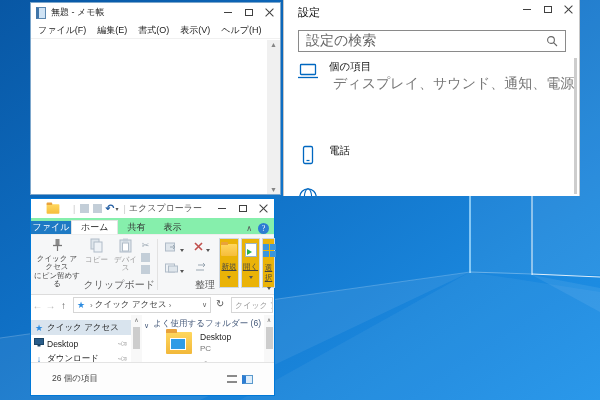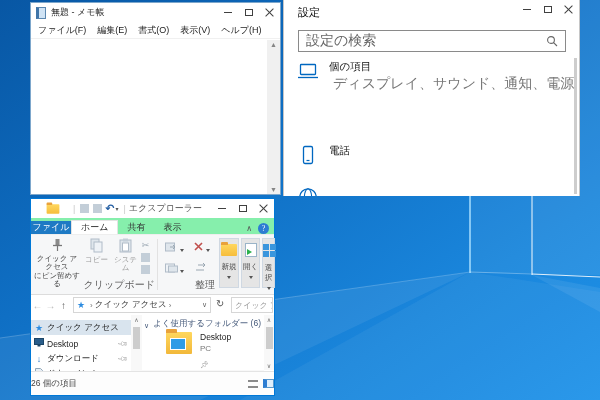--- a/index.html
+++ b/index.html
@@ -63,22 +63,22 @@
   .collapse { color:#555; font-size:8px; }
   .help { width:11px; height:11px; border-radius:50%; background:#2d7dd2; color:#fff;
     font-size:8px; display:flex; align-items:center; justify-content:center; }
 
   .ex-ribbon { position:absolute; left:0; top:36px; right:0; height:60px;
     background:#f6f7f8; border-bottom:1px solid #dcdcdc; font-size:7.5px; }
   .rb-big { position:absolute; top:3px; text-align:center; color:#444; line-height:8.5px; }
   .rb-disabled { color:#9a9a9a; }
   .rb-glabel { position:absolute; bottom:2px; text-align:right; color:#5d5d5d; font-size:10px; }
   .rb-vsep { position:absolute; top:4px; bottom:4px; width:1px; background:#e2e2e2; }
-  .rb-box { position:absolute; top:3px; height:50px; background:#e5e5e5;
-    border:1px solid #cfd8e2; text-align:center; color:#444; }
+  .rb-box { position:absolute; top:3px; height:50px; background:#eab308;
+    border:1px solid #cfd8e2; text-align:center; color:#444;text-decoration:underline; }
   .caret { display:inline-block; width:0; height:0; border-left:2.5px solid transparent;
     border-right:2.5px solid transparent; border-top:3px solid #555; vertical-align:middle; }
   .smallcol { position:absolute; display:flex; flex-direction:column; gap:3px; align-items:center; }
   .sm-ico { width:9px; height:9px; background:#c3ced8; }
   .org-grid { position:absolute; left:130px; top:6px; width:54px; display:grid;
     grid-template-columns:1fr 1fr; grid-row-gap:8px; justify-items:center; color:#b0bcc8; }
   .folder { position:relative; width:16px; height:12px; background:linear-gradient(#ffd75e,#f6bd3b);
     border-radius:1px; margin:0 auto; }
   .folder:before { content:""; position:absolute; left:0; top:-2px; width:7px; height:3px;
     background:#e9a23b; border-radius:1px 1px 0 0; }
@@ -125,22 +125,22 @@
   .tile-folder:before { content:""; position:absolute; left:0; top:-3px; width:11px; height:4px;
     background:#e9a23b; border-radius:1px 1px 0 0; }
   .tile-folder:after { content:""; position:absolute; left:4px; top:6px; width:14px; height:10px;
     background:#2e9be6; border:1px solid #fff; }
   .tile-name { font-size:8.5px; color:#222; }
   .tile-loc { font-size:8px; color:#777; margin-top:2px; }
   .hscroll { position:absolute; left:111px; right:10px; bottom:0; height:9px; background:#f8f8f8;
     display:flex; align-items:center; justify-content:space-between; font-size:6px;
     color:#707070; padding:0 2px; }
   .hscroll .thumb { flex:1; height:6px; background:#cdcdcd; margin:0 3px; }
-  .ex-status { position:absolute; left:0; right:0; bottom:0; height:24px; background:#fdfdfd;
-    border-top:1px solid #e4e4e4; display:flex; align-items:center; padding:0 0;
+  .ex-status { position:absolute; left:0; right:0; bottom:0; height:33px; background:#fdfdfd;
+    border-top:1px solid #e4e4e4; display:flex; align-items:center; padding:0 21px;
     font-size:8.5px; color:#444; }
   .view-icons { margin-left:auto; display:flex; gap:5px; align-items:center; }
   .vi-list { width:10px; height:8px; border-top:2px solid #8a8a8a; border-bottom:2px solid #8a8a8a; }
   .vi-thumb { width:11px; height:9px; background:#dfeefb; border:1px solid #5a99cc;
     border-left:4px solid #2d7dd2; }
 </style>
 </head>
 <body>
 
 <div class="desktop">
@@ -302,21 +302,21 @@
       </svg><br>
       <span>コピー</span>
     </div>
 
     <div class="rb-big rb-disabled" style="left:80px;width:29px">
       <svg width="13" height="15" viewBox="0 0 13 15">
         <rect x="1" y="2" width="11" height="12" fill="#dfe6ec" stroke="#b0bcc8"></rect>
         <rect x="4" y="0.5" width="5" height="3" fill="#c3ced8"></rect>
         <rect x="3.5" y="5" width="6" height="8" fill="#fff" stroke="#b0bcc8"></rect>
       </svg><br>
-      <span>システム</span>
+      <span>デバイス</span>
     </div>
 
     <div class="smallcol" style="left:110px;top:5px">
       <span style="color:#9aa7b2;font-size:9px">✂</span>
       <div class="sm-ico"></div>
       <div class="sm-ico"></div>
     </div>
     <div class="rb-glabel" style="left:0;width:124px">クリップボード</div>
 
     <div class="rb-vsep" style="left:126px"></div>

